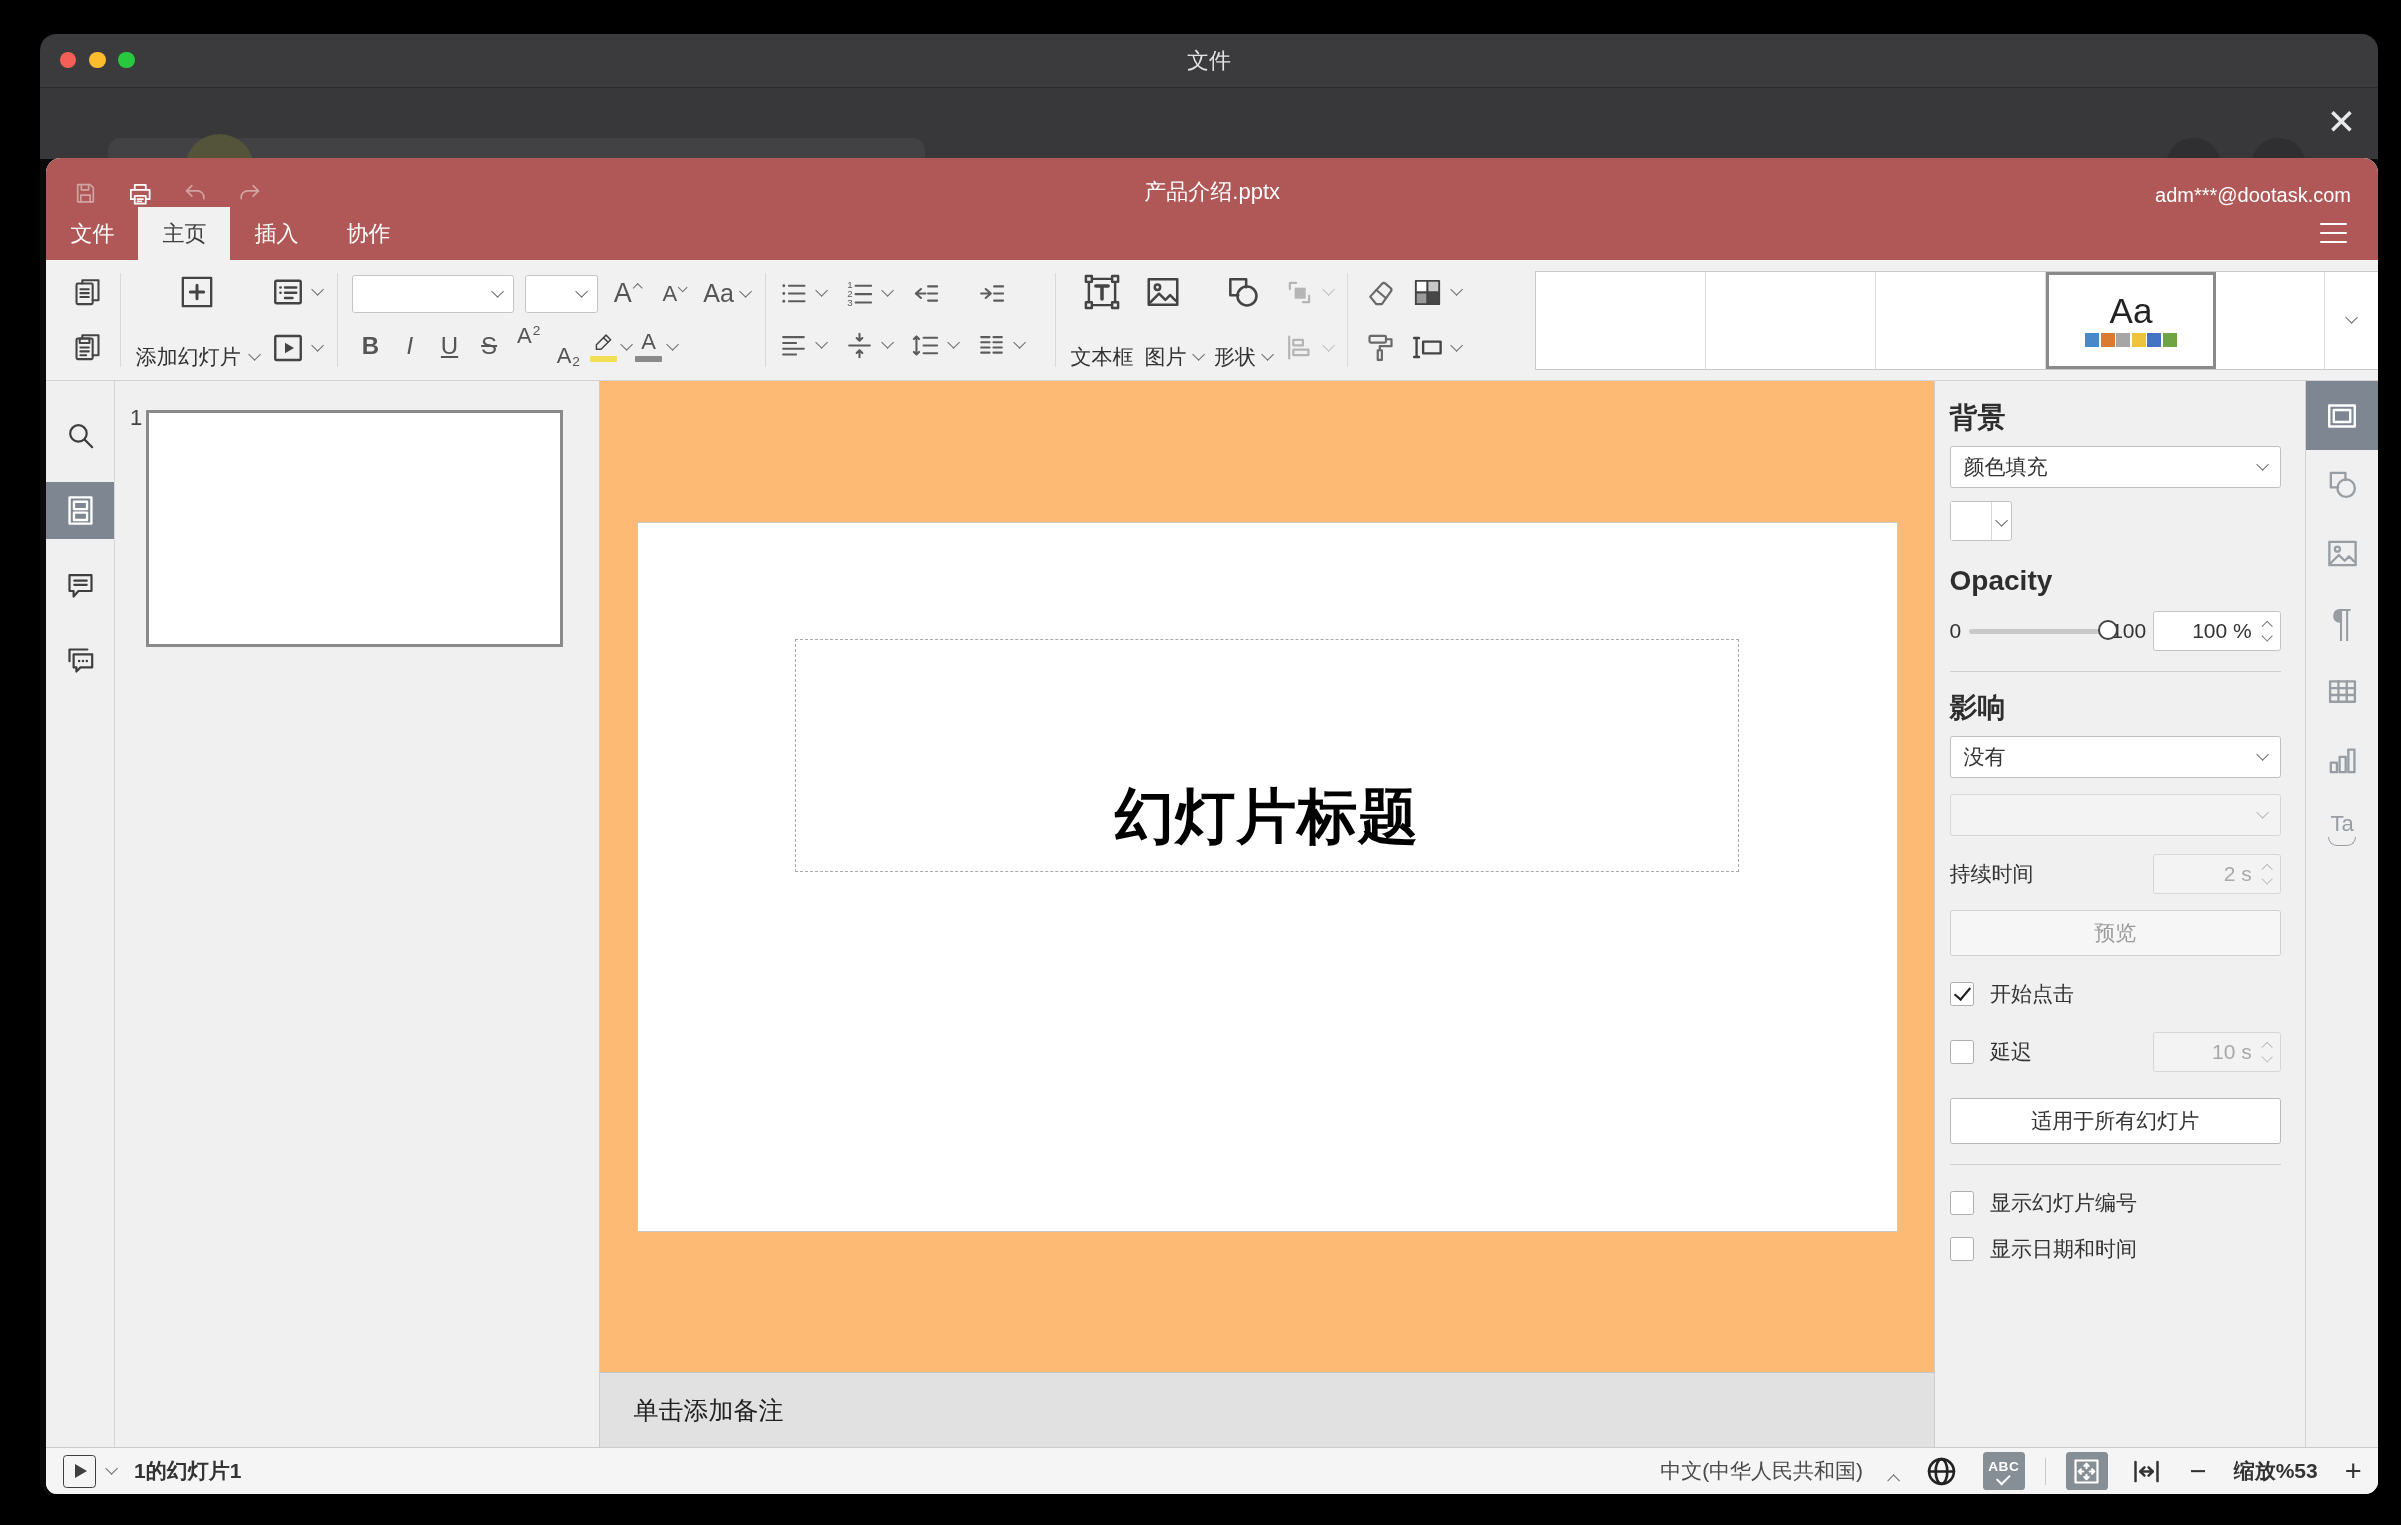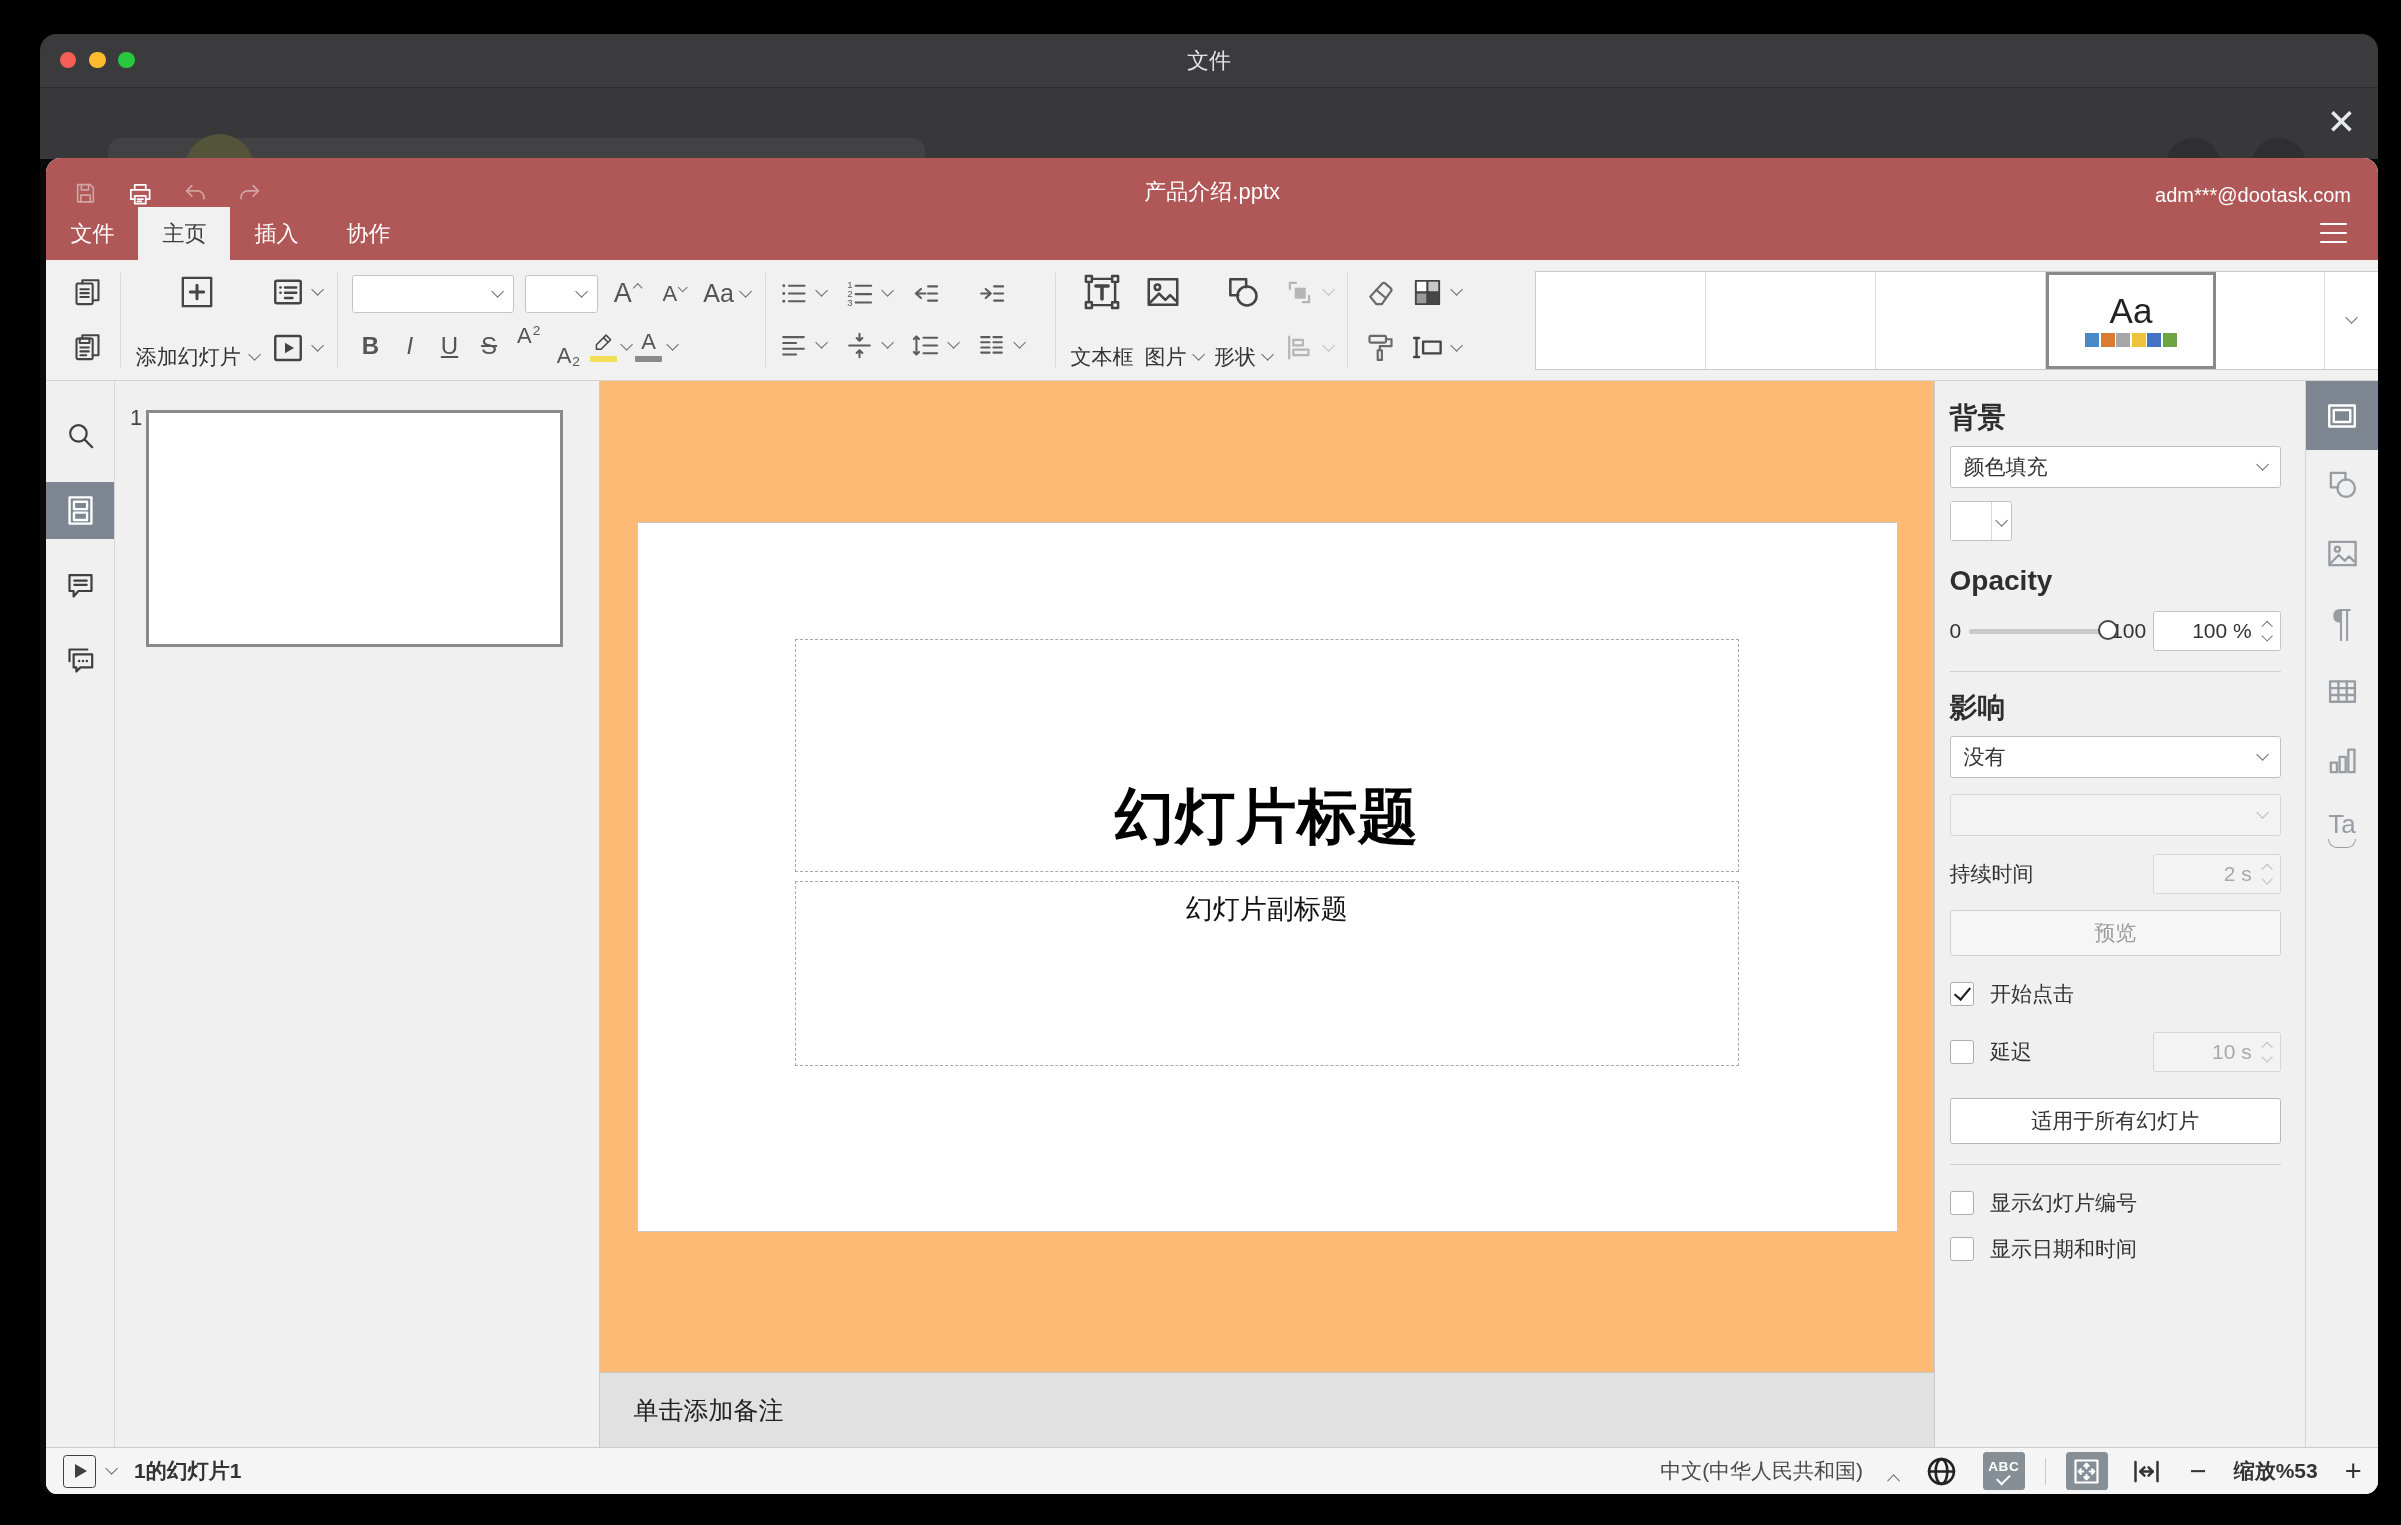--- a/index.html
+++ b/index.html
@@ -113,21 +113,21 @@
   .cb.checked::after{content:"";position:absolute;left:7.3px;top:0.9px;width:7.3px;height:13.7px;border-right:2.4px solid #1d1d1d;border-bottom:2.4px solid #1d1d1d;transform:rotate(40deg);}
   .cbrow .cl{margin-left:16.4px;}
   .btn-lg{height:44px;border:0.9px solid #b9b9b9;background:#fff;border-radius:2.7px;display:flex;align-items:center;justify-content:center;color:#333;margin-top:25.5px;}
   .btn-lg.disabled{background:#f6f6f6;color:#9d9d9d;border-color:#d0d0d0;margin-top:16.4px;}
 
   
   .rstrip{flex:0 0 72px;background:#f0f0f0;border-left:0.9px solid #d2d2d2;display:flex;flex-direction:column;}
   .ritem{height:69px;display:flex;flex-direction:column;align-items:center;justify-content:center;color:#979da3;}
   .ritem.active{background:#7e8791;color:#fff;}
   .pilcrow{font-size:38px;line-height:1;}
-  .ta-label{font-size:26px;line-height:1;}
+  .ta-label{font-size:22px;line-height:1;}
   .ta-arc{width:25.5px;height:8.2px;border:1.8px solid currentColor;border-top:none;border-radius:0 0 12.8px 12.8px;margin-top:1.8px;}
 
   
   .sb{flex:0 0 47px;background:#f5f5f5;border-top:0.9px solid #cbcbcb;display:flex;align-items:center;padding:0 16.4px;box-sizing:border-box;font-size:21px;color:#444;}
   .sb-play{width:33px;height:33px;border:1.8px solid #3f3f3f;border-radius:3.6px;display:flex;align-items:center;justify-content:center;color:#3f3f3f;box-sizing:border-box;}
   .tri{width:0;height:0;border-left:12px solid currentColor;border-top:7.3px solid transparent;border-bottom:7.3px solid transparent;margin-left:2.7px;}
   .sb .chev{margin-left:11px;}
   .sb-slide{margin-left:18px;font-weight:700;color:#333;}
   .sb-spacer{flex:1;}
   .sb-lang{color:#4a4a4a;display:flex;align-items:flex-end;gap:15px;}
@@ -544,23 +544,20 @@
         <div class="slidepanel">
           <span class="thumb-num">1</span>
           <div class="thumb"></div>
         </div>
 
         <div class="centercol">
           <div class="canvas">
             <div class="slide">
               <div class="ph ph-title">
                 <span class="slide-title">幻灯片标题</span>
-              </div>
-              <div class="ph ph-sub">
-                <span class="slide-sub">幻灯片副标题</span>
               </div>
             </div>
           </div>
           <div class="notes">
             <span>单击添加备注</span>
           </div>
         </div>
 
         <div class="rpanel">
           <div class="rp-label">背景</div>

